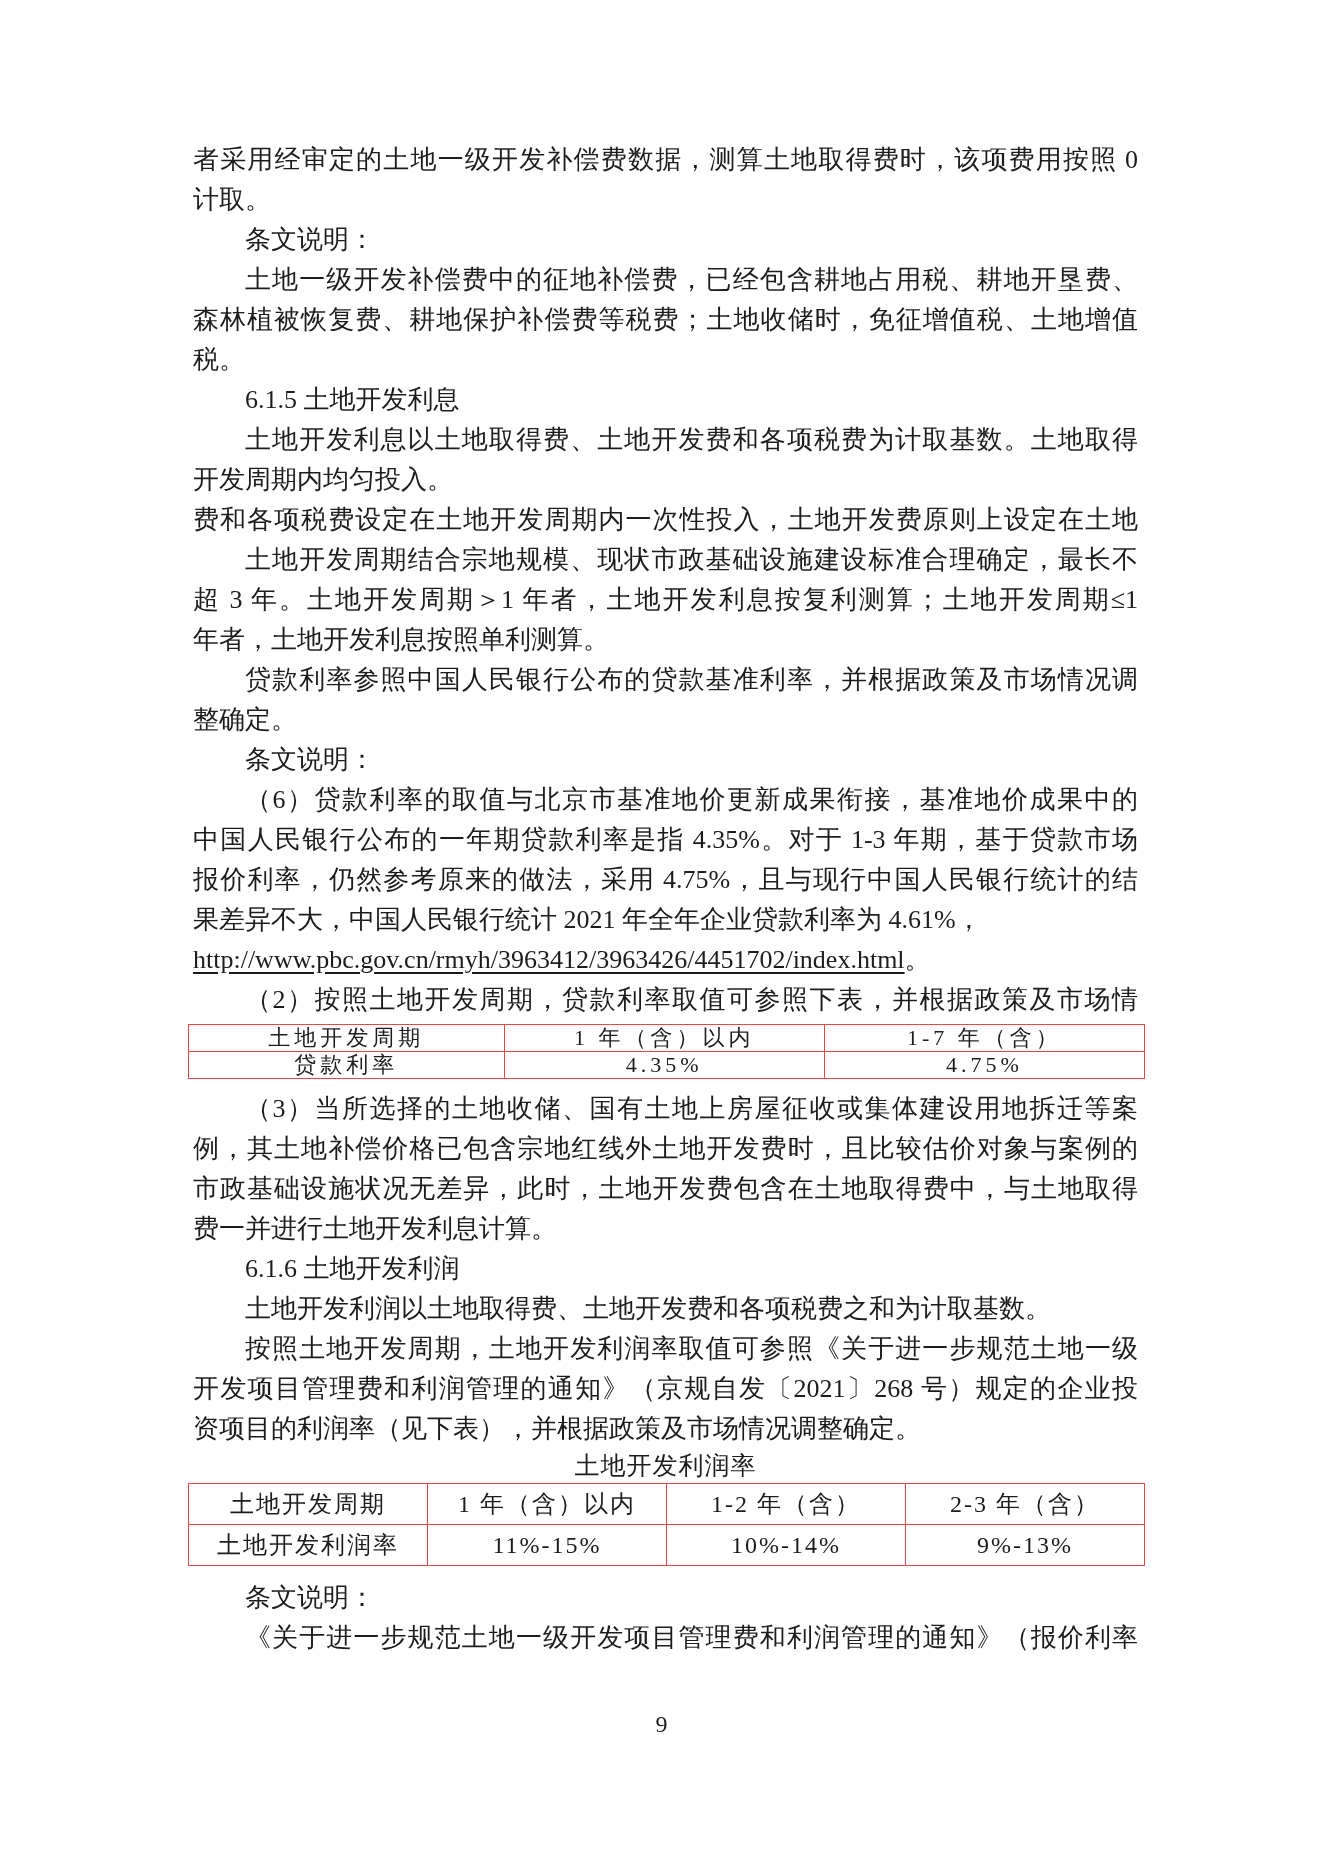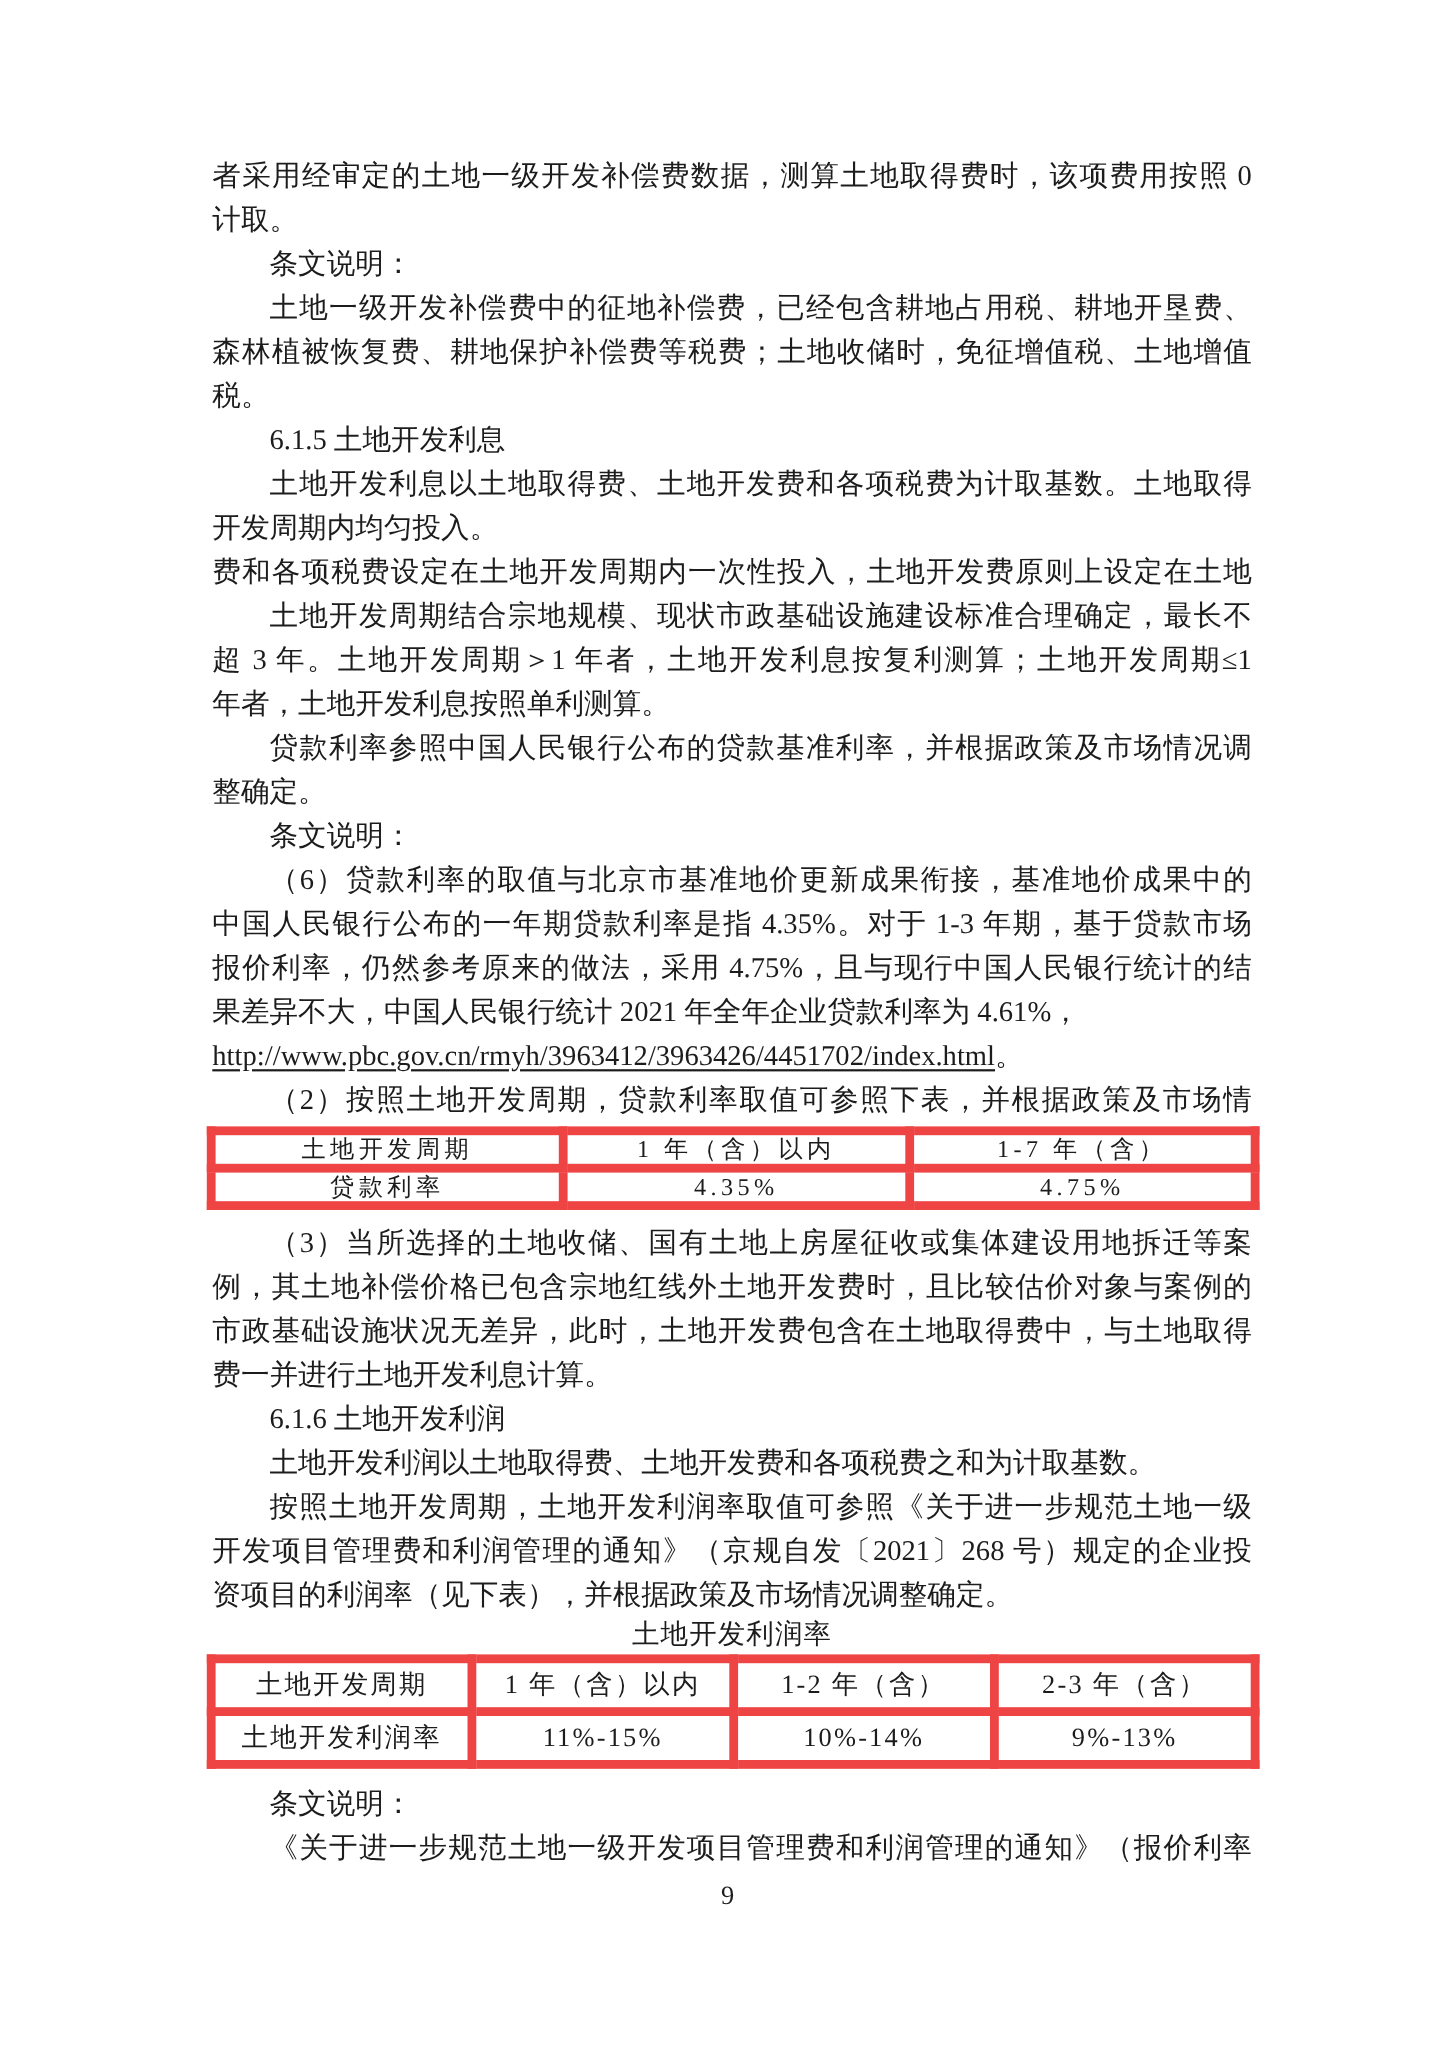--- a/index.html
+++ b/index.html
@@ -50,21 +50,21 @@
     text-align: center;
     letter-spacing: 1px;
   }
   table {
     border-collapse: collapse;
     table-layout: fixed;
     width: 957px;
     margin-left: -5px;
   }
   td {
-    border: 8px solid #ef4444;
+    border: 1px solid #ef4444;
     text-align: center;
     vertical-align: middle;
     padding: 0;
     overflow: hidden;
   }
   .t1 { margin-top: 4px; margin-bottom: 10px; }
   .t1 td {
     height: 26px;
     font-size: 22px;
     line-height: 26px;

